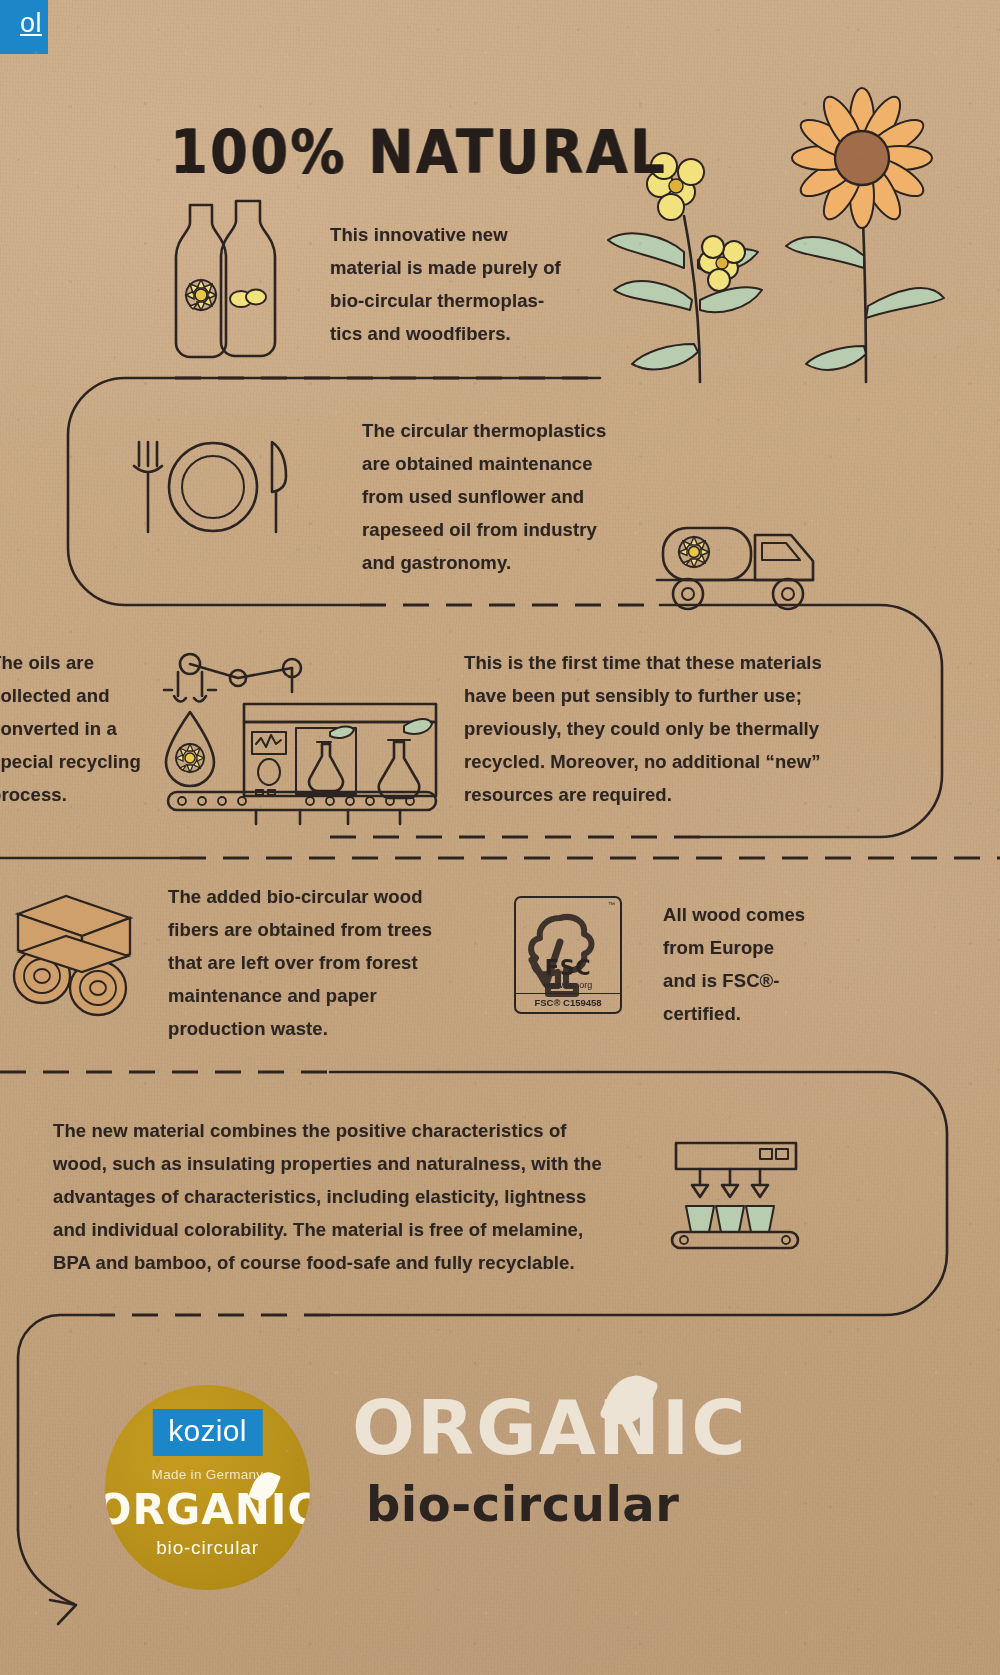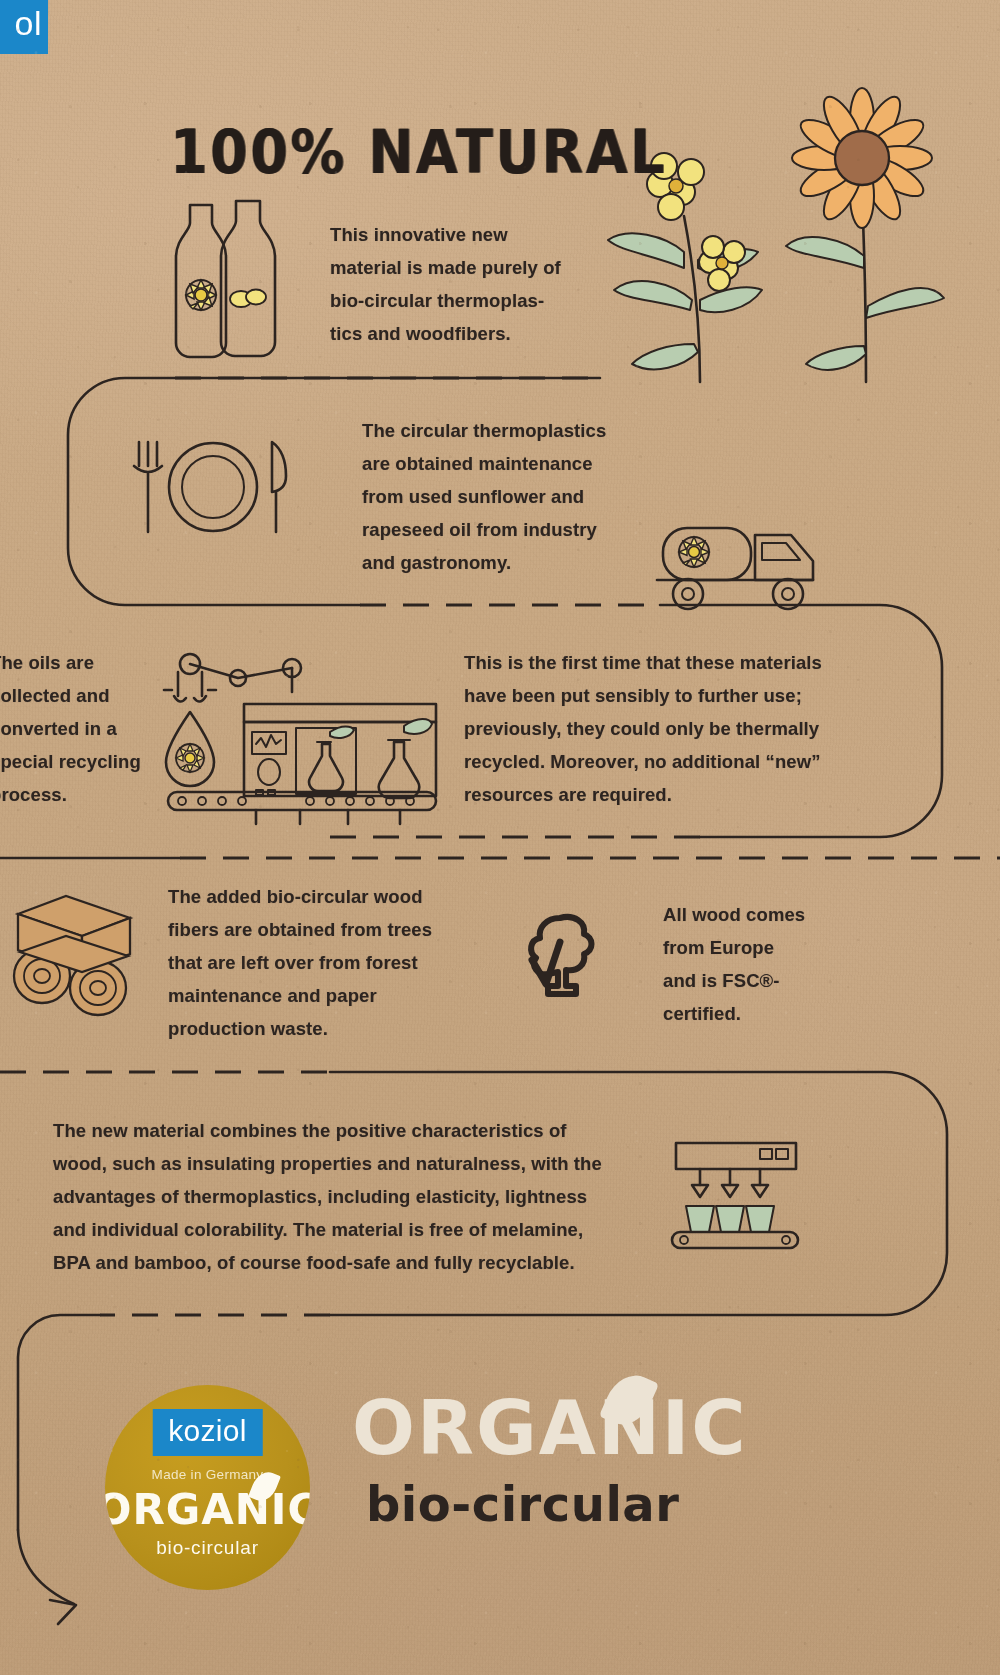--- a/index.html
+++ b/index.html
@@ -96,23 +96,24 @@
     width: 100px;
     height: 62px;
     background: #1b87c9;
     display: flex;
     align-items: center;
     justify-content: flex-end;
     padding-right: 6px;
   }
   #corner-logo span {
     color: #ffffff;
-    font-size: 34px;
+    font-size: 27px;
     line-height: 34px;
     letter-spacing: .5px;
+    text-decoration: underline;
   }
   #corner-sub {
     position: absolute;
     left: -34px;
     top: 58px;
     width: 80px;
     color: #94b9d4;
     font-size: 12px;
     letter-spacing: .2px;
   }
@@ -559,25 +560,31 @@
   <div class="body-text" style="left:663px; top:898px; width:200px;">
     <div>All wood comes</div>
     <div>from Europe</div>
     <div>and is FSC®-</div>
     <div>certified.</div>
   </div>
 
   <div class="body-text" style="left:53px; top:1114px; width:600px;">
     <div>The new material combines the positive characteristics of</div>
     <div>wood, such as insulating properties and naturalness, with the</div>
-    <div>advantages of thermoplastics, including elasticity, lightness</div>
+    <div>advantages of characteristics, including elasticity, lightness</div>
     <div>and individual colorability. The material is free of melamine,</div>
     <div>BPA and bamboo, of course food-safe and fully recyclable.</div>
   </div>
 
+  <div id="fsc">
+    <div id="fsc-tm">™</div>
+    <div id="fsc-word">FSC</div>
+    <div id="fsc-url">www.fsc.org</div>
+    <div id="fsc-code">FSC® C159458</div>
+  </div>
 
   <div id="gold-badge">
     <div id="badge-koziol">koziol</div>
     <div id="badge-made">Made in Germany</div>
     <div id="badge-organic">ORGANIC</div>
     <div class="badge-leaf" style="left:148px; top:86px;"></div>
     <div id="badge-bio">bio-circular</div>
   </div>
 
   <div id="big-organic">ORGANIC</div>

